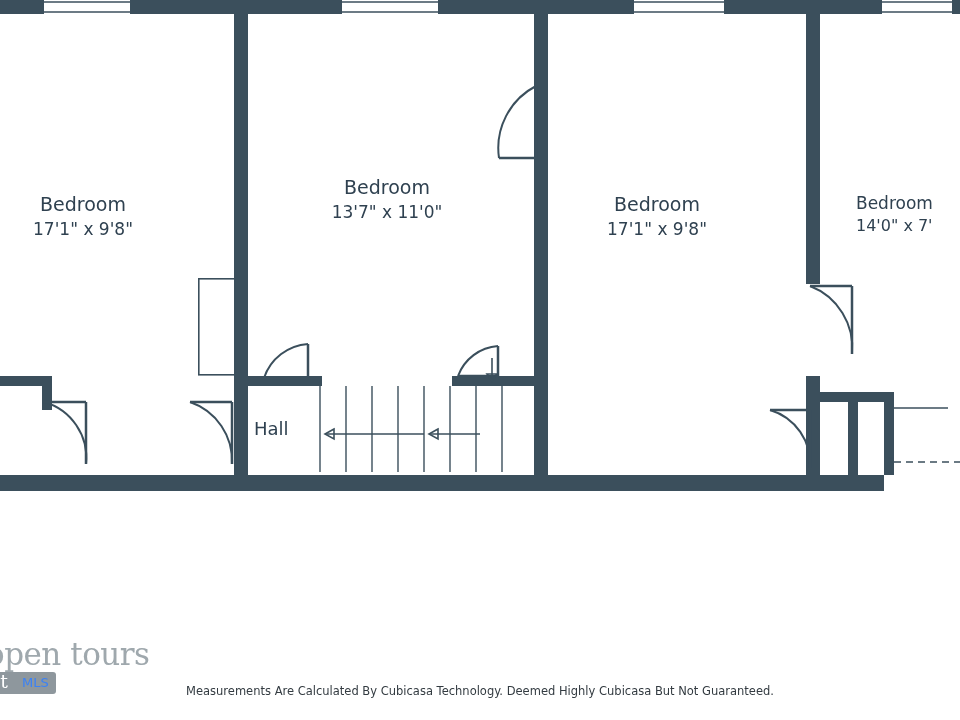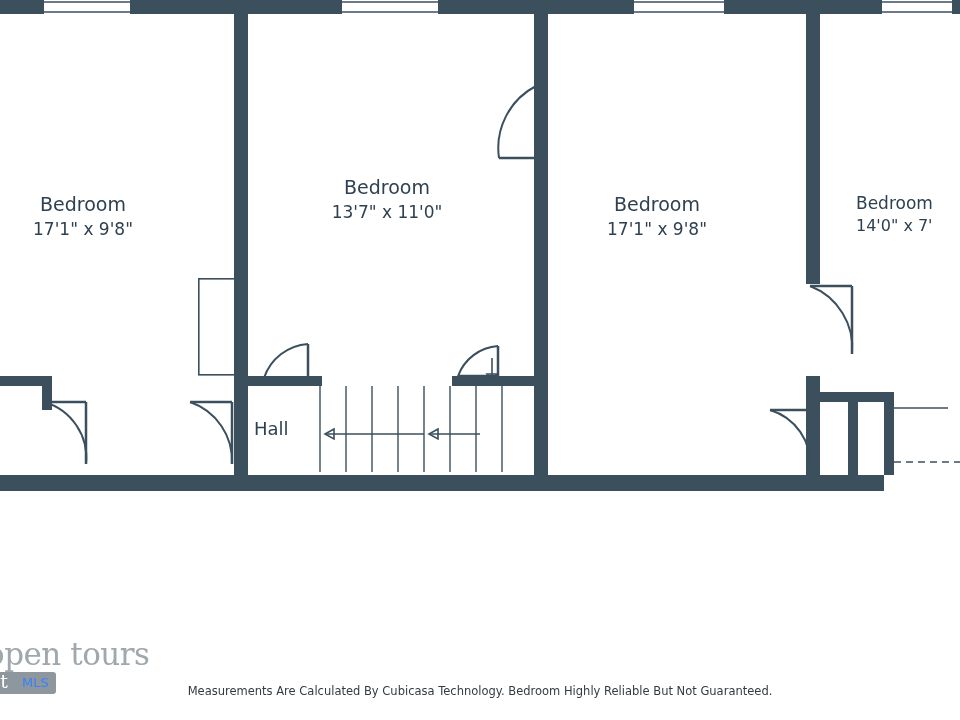--- a/index.html
+++ b/index.html
@@ -283,20 +283,20 @@
 
   <div class="room-label small" style="left:856px; top:192px; width:160px; text-align:left;">
     <div class="room-name" style="text-align:left;">Bedroom</div>
     <div class="room-dims" style="text-align:left;">14'0" x 7'</div>
   </div>
 
   <div class="hall-label" style="left:254px; top:418px;">Hall</div>
 
 </div>
 
-<div class="footer-note">Measurements Are Calculated By Cubicasa Technology. Bedroom Highly Reliable But Not Guaranteed.</div>
+<div class="footer-note">Measurements Are Calculated By Cubicasa Technology. Deemed Highly Cubicasa But Not Guaranteed.</div>
 
 <div class="watermark">
   <div class="wm-text">open tours</div>
   <div class="wm-badge"></div>
   <div class="wm-badge-mark">nt</div>
   <div class="wm-badge-text">MLS</div>
 </div>
 
 </body></html>

